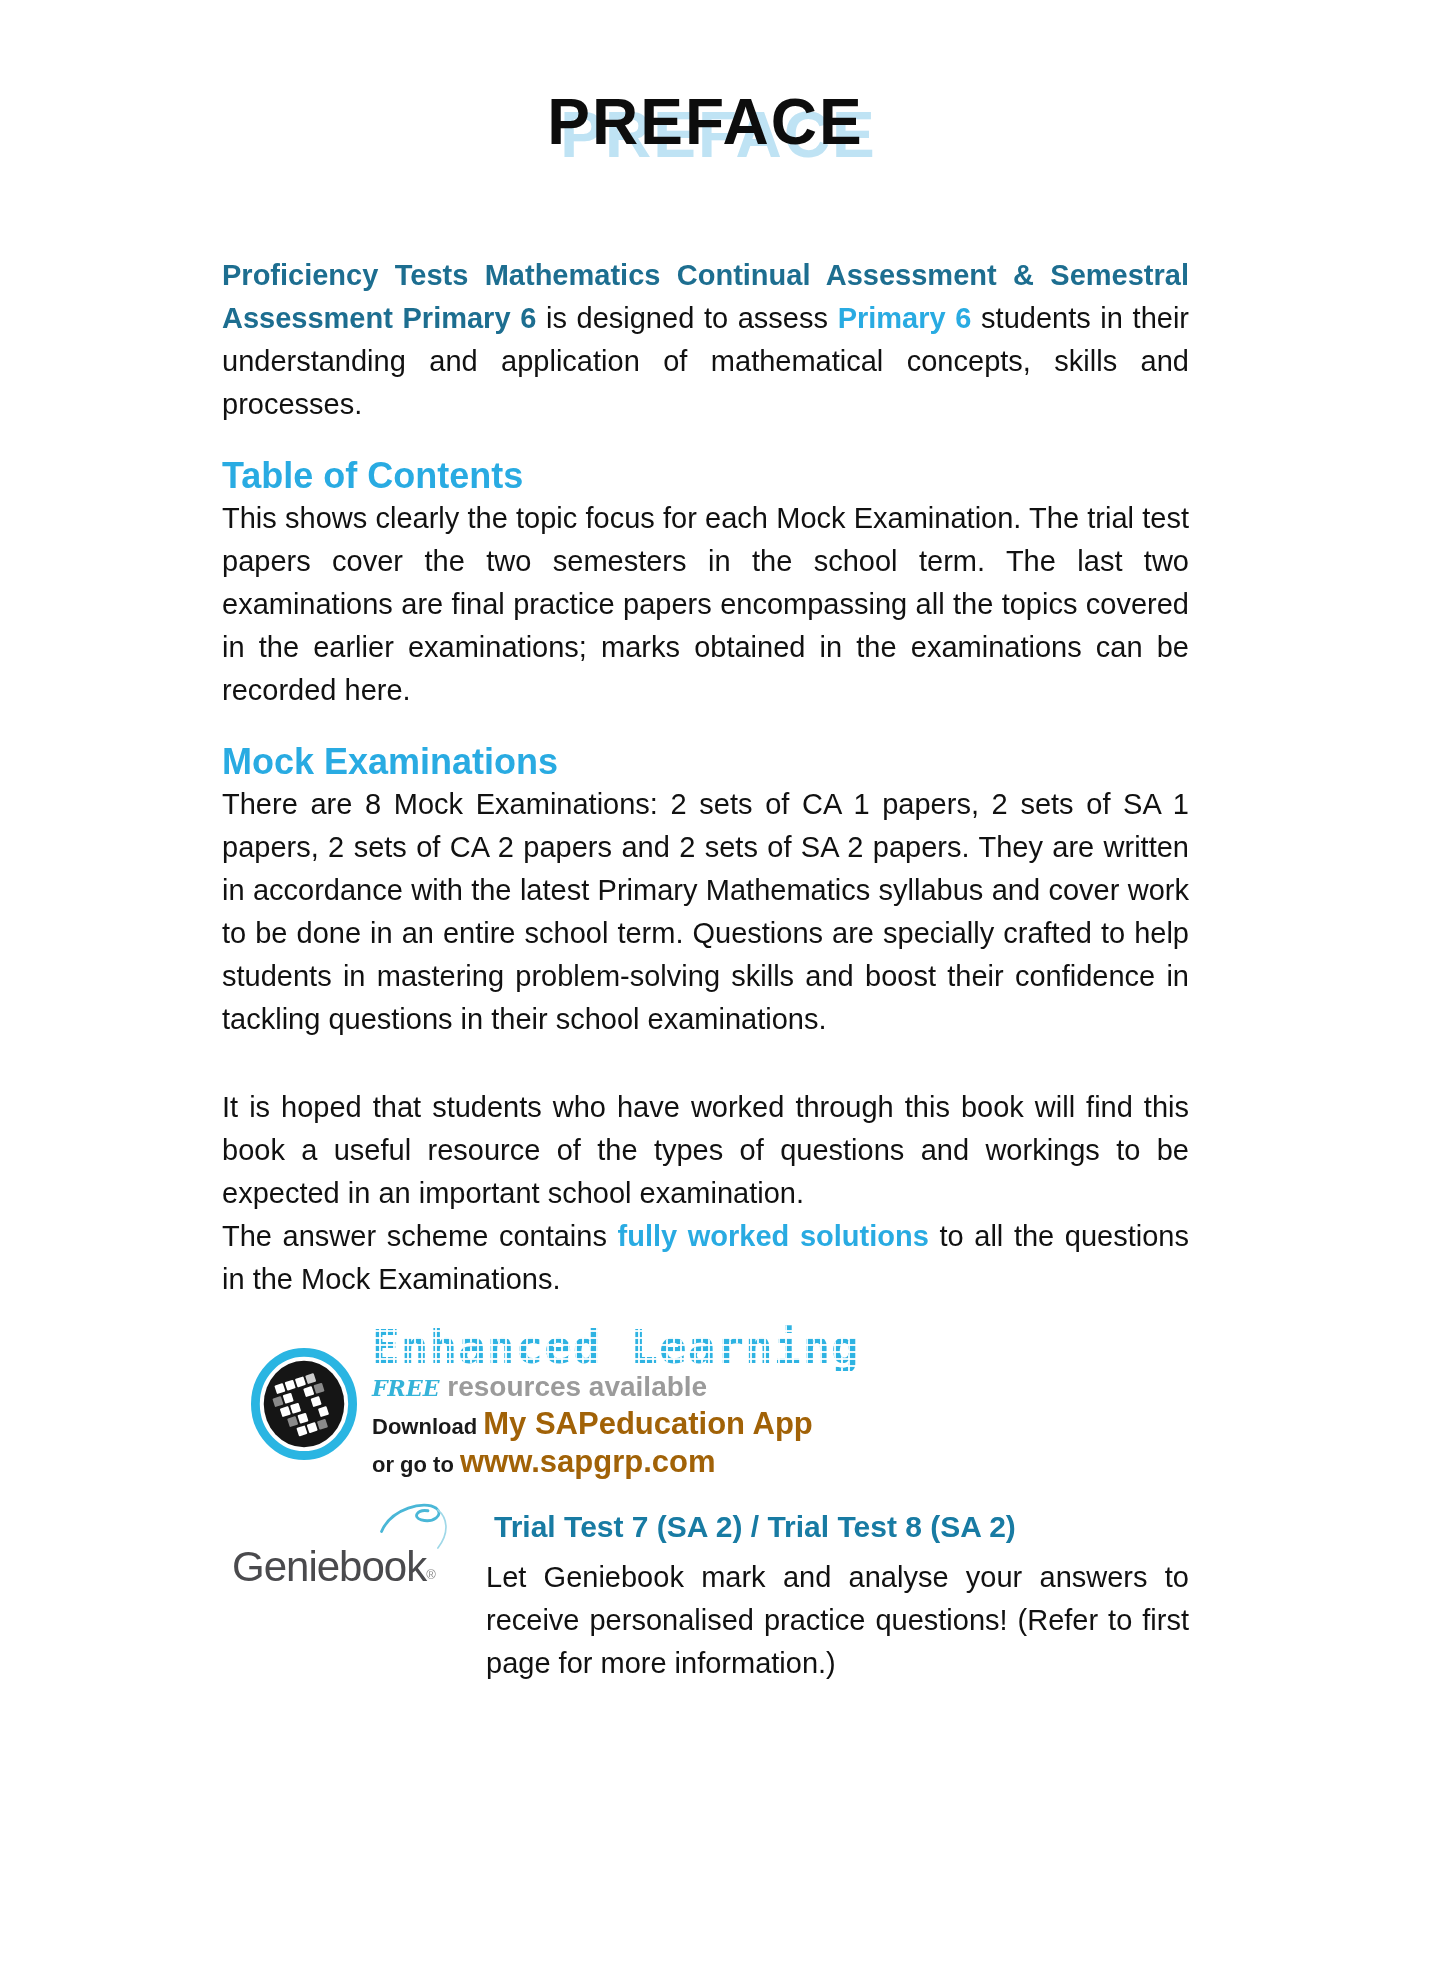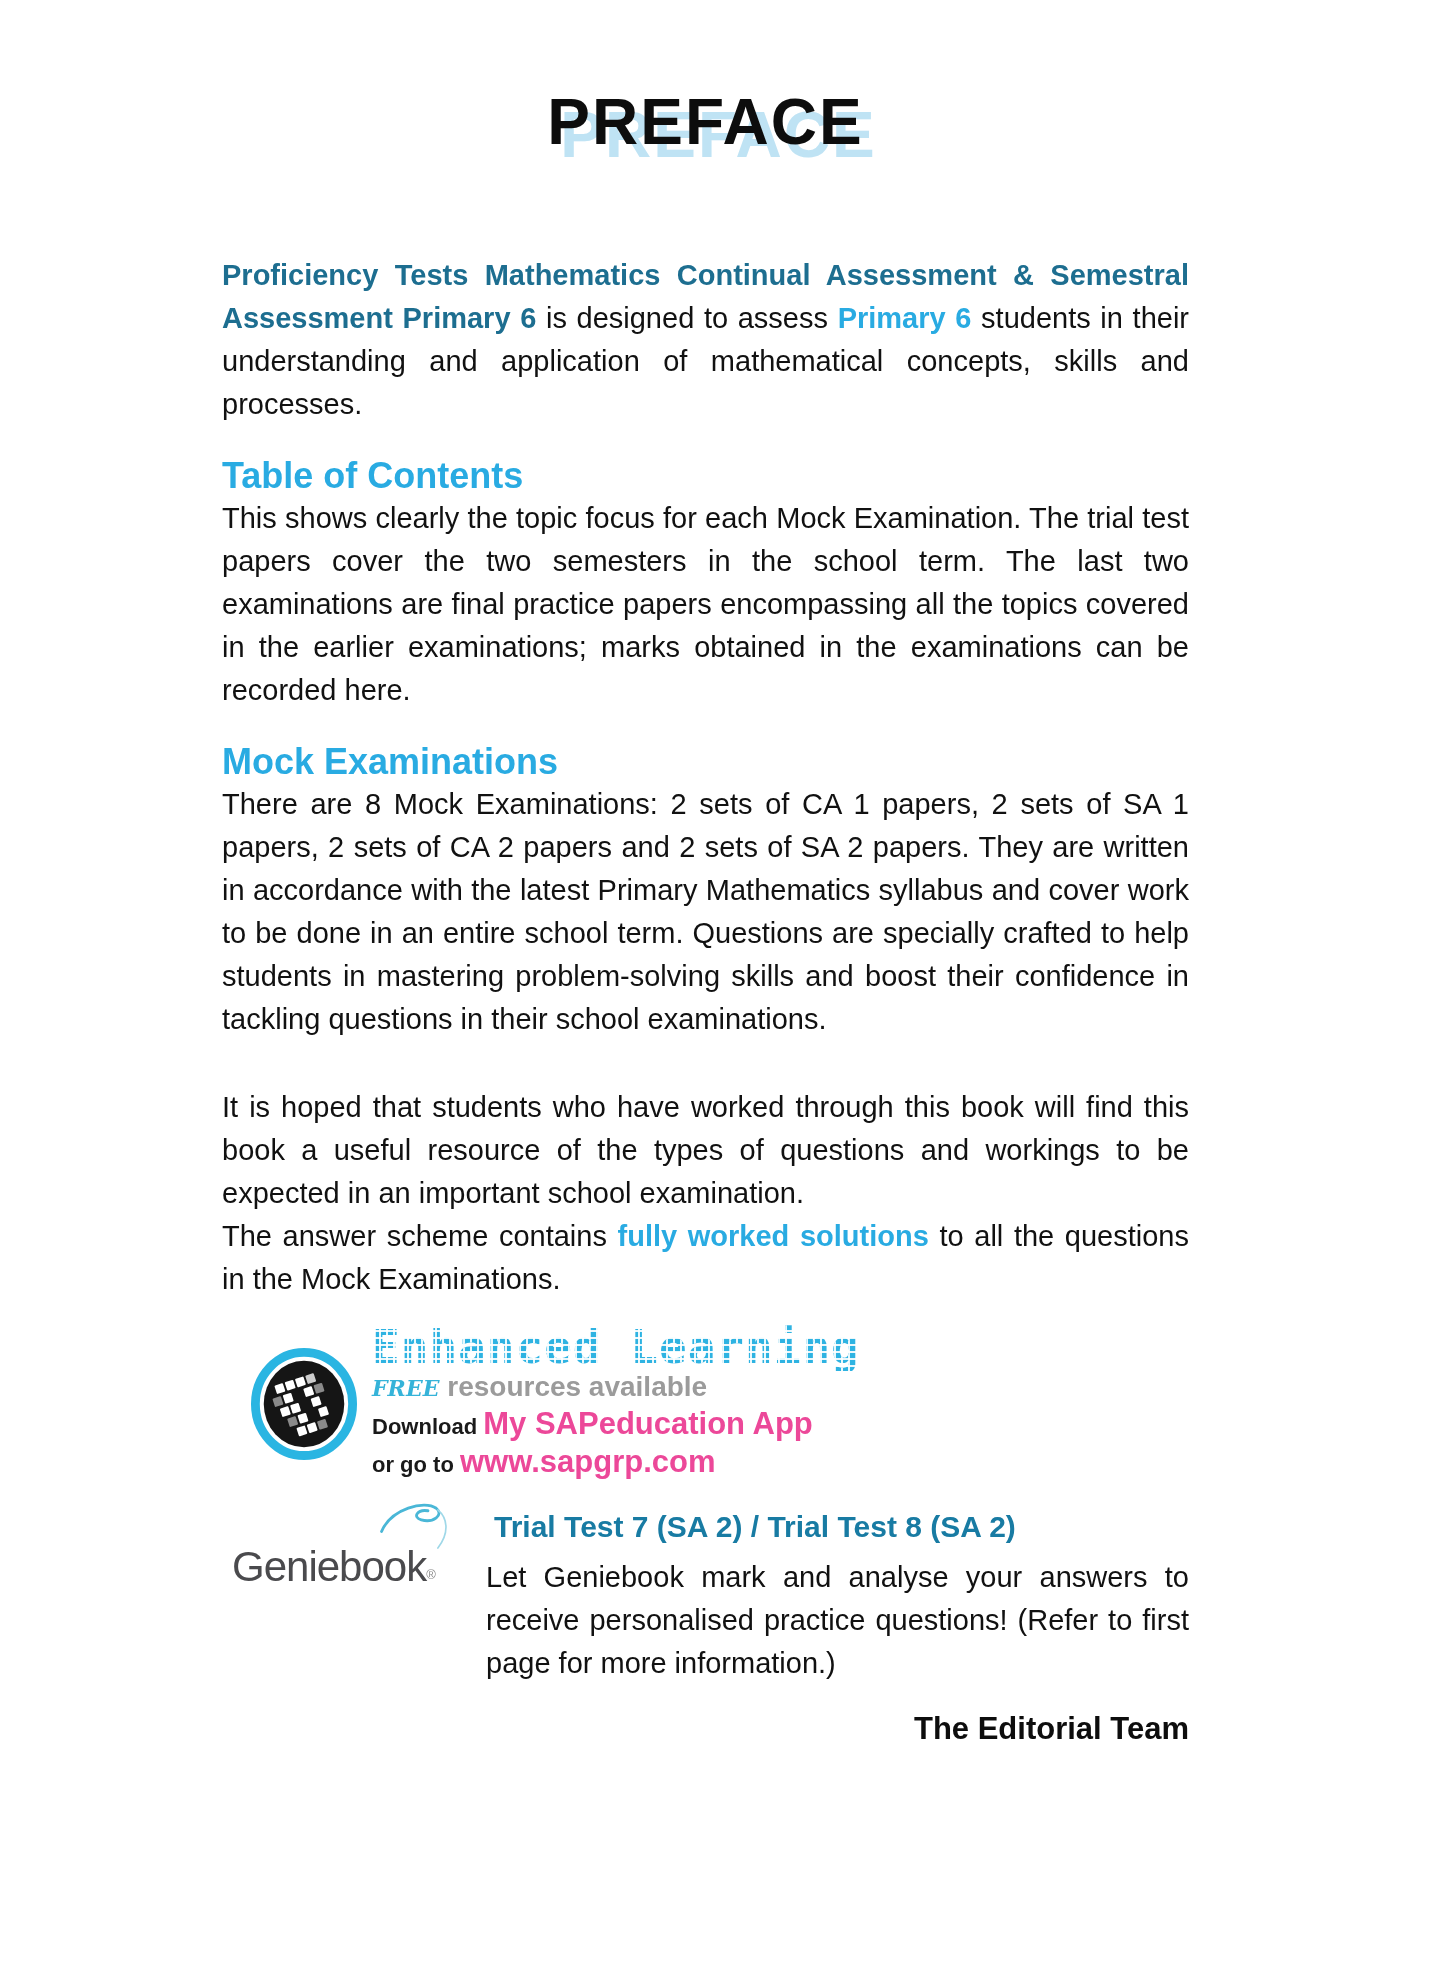--- a/index.html
+++ b/index.html
@@ -76,21 +76,21 @@
   .el-free {
     font-family: "DejaVu Serif", serif;
     font-style: italic;
     font-weight: bold;
     font-size: 22px;
     color: #35b3d9;
   }
   .el-free-rest { font-weight: bold; font-size: 28px; color: #9b9b9b; }
   .el-dl-line   { line-height: 33px; }
   .el-small     { font-weight: bold; font-size: 22px; color: #1a1a1a; }
-  .el-big       { font-weight: bold; font-size: 31px; color: #ec4899; }
+  .el-big       { font-weight: bold; font-size: 31px; color: #a16207; }
 
   .indent-par {
     margin: 8px 0 0 140px;
     font-size: 29px;
     line-height: 43px;
     text-align: justify;
   }
 
   
   .gb-row { display: flex; align-items: flex-start; margin-top: 14px; }
@@ -198,15 +198,14 @@
         <path d="M74 18 C 86 28, 88 46, 74 64" fill="none" stroke="#9fd8e8" stroke-width="2" stroke-linecap="round"></path>
       </svg>
       <span class="gb-word">Geniebook</span><span class="gb-reg">®</span>
     </div>
     <div class="gb-text">
       <h3 class="gb-heading">Trial Test 7 (SA 2) / Trial Test 8 (SA 2)</h3>
       <p class="gb-body">Let Geniebook mark and analyse your answers to receive personalised practice questions! (Refer to first page for more information.)</p>
     </div>
   </div>
 
-  <div class="editorial">The Editorial Team</div>
 
 </div>
 
 </body></html>

